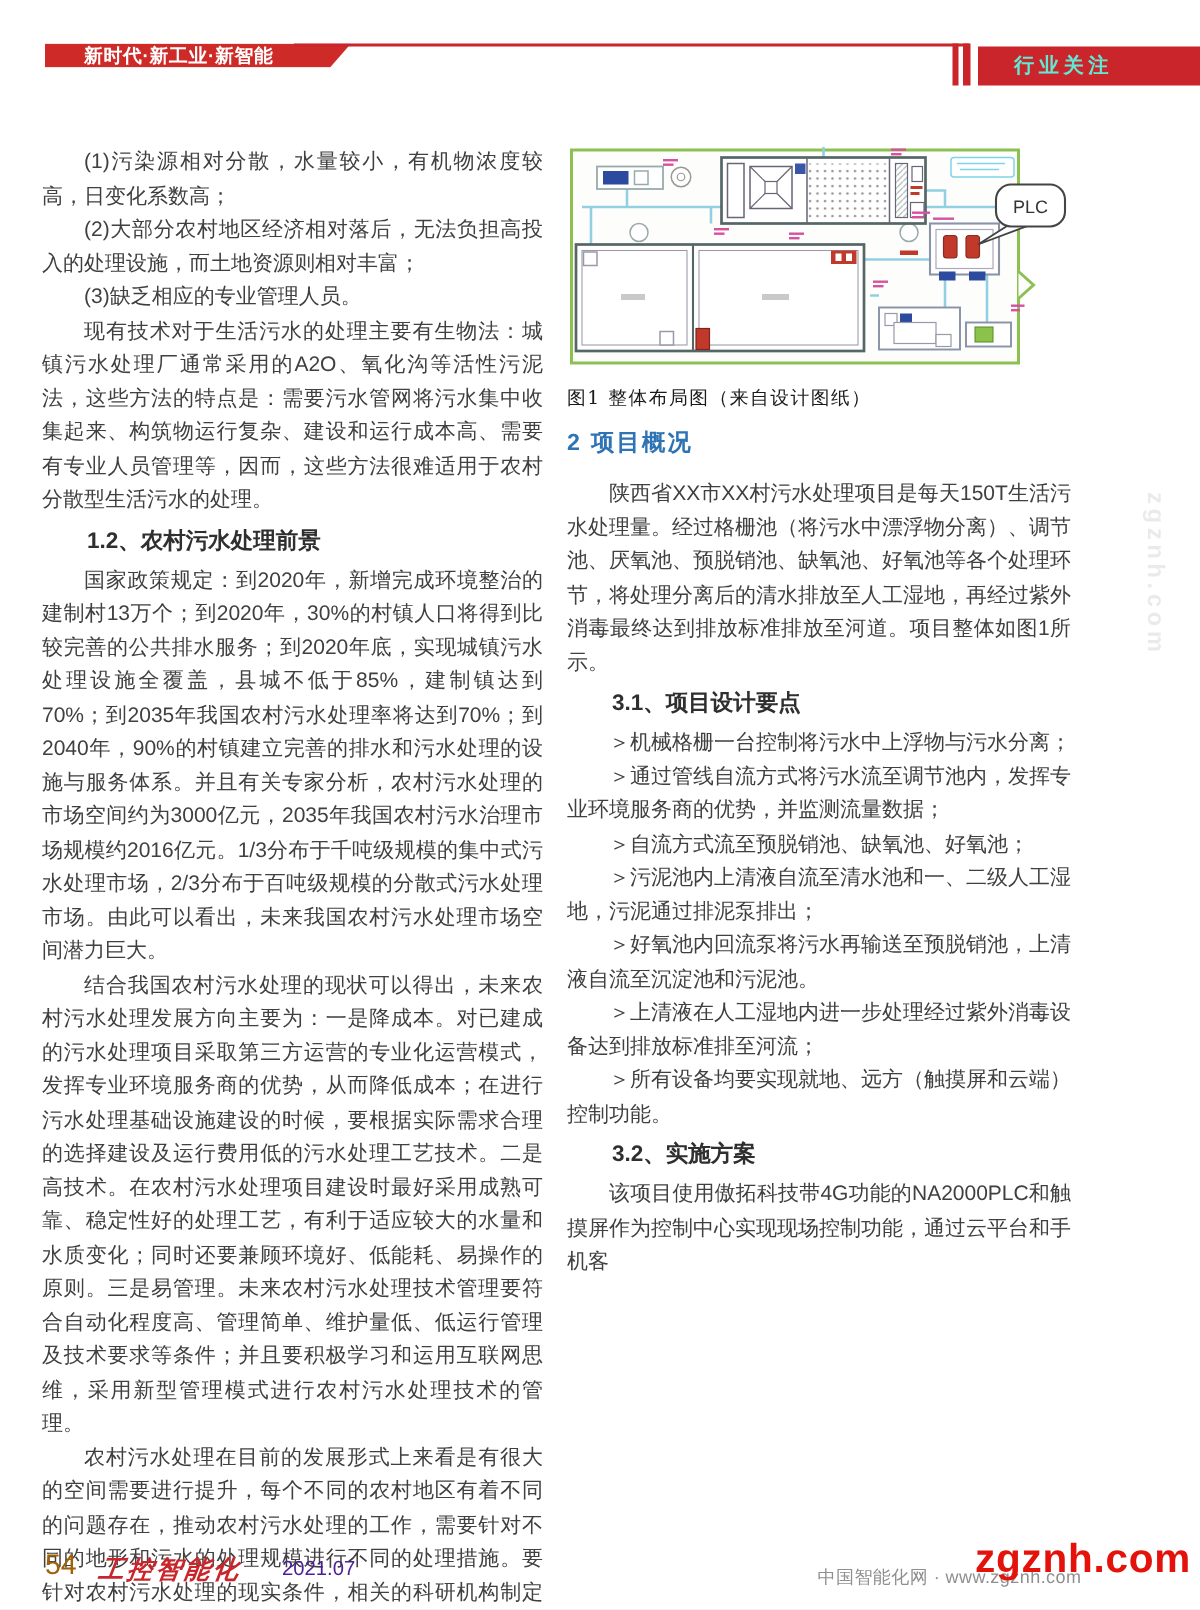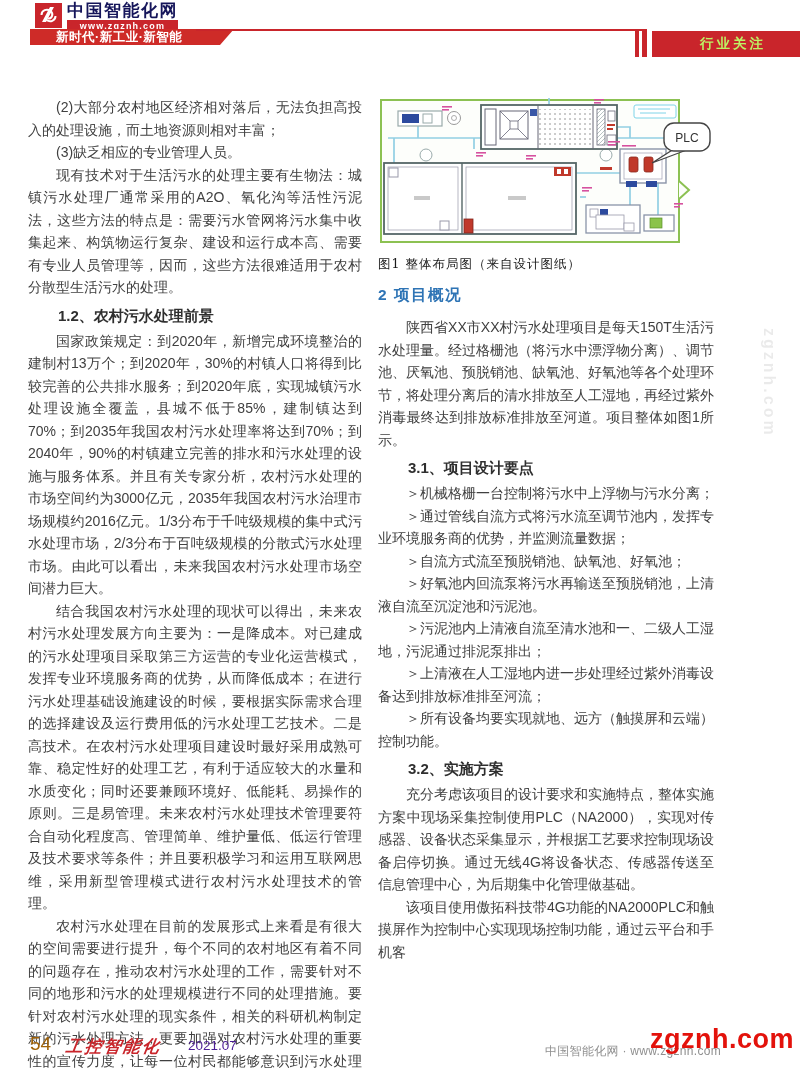--- a/index.html
+++ b/index.html
@@ -13,21 +13,21 @@
   .logo-title{font-size:17px;font-weight:bold;color:#15155A;letter-spacing:1.5px;line-height:16px;}
   .logo-url-bar{margin-top:1px;background:#C9252B;color:#fff;font-size:9px;font-weight:bold;
                 text-align:center;padding:1px 4px;letter-spacing:1.2px;}
   .ribbon{position:absolute;left:30px;top:29px;width:178px;height:16px;background:#CE2B28;
           color:#fff;font-size:12.5px;font-weight:bold;line-height:16px;padding-left:26px;
           clip-path:polygon(0 0,100% 0,calc(100% - 14px) 100%,0 100%);letter-spacing:0.5px;}
   .top-line{position:absolute;left:196px;top:29px;width:450px;height:2px;background:#C9252B;}
   .tag-bar1{position:absolute;left:635px;top:29px;width:4px;height:28px;background:#C9252B;}
   .tag-bar2{position:absolute;left:642px;top:29px;width:5px;height:28px;background:#C9252B;}
   .section-tag{position:absolute;left:652px;top:31px;width:148px;height:26px;background:#C9252B;
-               color:#bef264;font-size:13.5px;font-weight:bold;line-height:26px;padding-left:48px;
+               color:#5eead4;font-size:13.5px;font-weight:bold;line-height:26px;padding-left:24px;
                box-sizing:border-box;letter-spacing:3px;}
 
   
   .col-left{position:absolute;left:28px;top:96px;width:334px;}
   .col-right{position:absolute;left:378px;top:95px;width:336px;}
   p.bp{margin:0;text-indent:2em;text-align:justify;font-size:14px;line-height:22.5px;color:#404040;}
   p.bp.no-indent{text-indent:0;}
   .h-sub{font-size:15px;font-weight:bold;color:#2f2f2f;margin:6px 0 3px;text-indent:2em;
          text-align:left;line-height:22px;}
   .h-blue{font-size:15.5px;font-weight:bold;color:#2E74B5;margin:12px 0 11px;letter-spacing:1.5px;
@@ -48,39 +48,28 @@
   .footer-wm{position:absolute;right:6px;top:1024px;font-size:27px;font-weight:bold;color:#E3120B;
              letter-spacing:0.5px;}
   .side-wm{position:absolute;left:760px;top:328px;writing-mode:vertical-rl;font-size:16px;
            font-weight:bold;color:#000;opacity:0.08;letter-spacing:3px;}
 </style>
 </head>
 <body>
 
 <div class="page">
 
-  <div class="logo">
-    <svg class="logo-icon" viewBox="0 0 27 25">
-      <rect x="0" y="0" width="27" height="25" fill="#C9252B"></rect>
-      <path d="M7 19 L15 4 L19 4 L11 19 Z" fill="#fff"></path>
-      <path d="M6.5 12 C6.5 7 12 5.5 15.5 8 C19 10.5 17 16 13 15.5" fill="none" stroke="#fff" stroke-width="2"></path>
-      <path d="M20.5 13 C20.5 18 15 19.5 11.5 17" fill="none" stroke="#fff" stroke-width="2"></path>
-    </svg>
-    <div class="logo-text">
-      <div class="logo-title">中国智能化网</div>
-      <div class="logo-url-bar">www.zgznh.com</div>
-    </div>
-  </div>
   <div class="ribbon">新时代·新工业·新智能</div>
   <div class="top-line"></div>
   <div class="tag-bar1"></div>
   <div class="tag-bar2"></div>
   <div class="section-tag">行业关注</div>
 
   <div class="col-left">
+    <p class="bp">(1)污染源相对分散，水量较小，有机物浓度较高，日变化系数高；</p>
     <p class="bp">(2)大部分农村地区经济相对落后，无法负担高投入的处理设施，而土地资源则相对丰富；</p>
     <p class="bp">(3)缺乏相应的专业管理人员。</p>
     <p class="bp">现有技术对于生活污水的处理主要有生物法：城镇污水处理厂通常采用的A2O、氧化沟等活性污泥法，这些方法的特点是：需要污水管网将污水集中收集起来、构筑物运行复杂、建设和运行成本高、需要有专业人员管理等，因而，这些方法很难适用于农村分散型生活污水的处理。</p>
     <div class="h-sub">1.2、农村污水处理前景</div>
     <p class="bp">国家政策规定：到2020年，新增完成环境整治的建制村13万个；到2020年，30%的村镇人口将得到比较完善的公共排水服务；到2020年底，实现城镇污水处理设施全覆盖，县城不低于85%，建制镇达到70%；到2035年我国农村污水处理率将达到70%；到2040年，90%的村镇建立完善的排水和污水处理的设施与服务体系。并且有关专家分析，农村污水处理的市场空间约为3000亿元，2035年我国农村污水治理市场规模约2016亿元。1/3分布于千吨级规模的集中式污水处理市场，2/3分布于百吨级规模的分散式污水处理市场。由此可以看出，未来我国农村污水处理市场空间潜力巨大。</p>
     <p class="bp">结合我国农村污水处理的现状可以得出，未来农村污水处理发展方向主要为：一是降成本。对已建成的污水处理项目采取第三方运营的专业化运营模式，发挥专业环境服务商的优势，从而降低成本；在进行污水处理基础设施建设的时候，要根据实际需求合理的选择建设及运行费用低的污水处理工艺技术。二是高技术。在农村污水处理项目建设时最好采用成熟可靠、稳定性好的处理工艺，有利于适应较大的水量和水质变化；同时还要兼顾环境好、低能耗、易操作的原则。三是易管理。未来农村污水处理技术管理要符合自动化程度高、管理简单、维护量低、低运行管理及技术要求等条件；并且要积极学习和运用互联网思维，采用新型管理模式进行农村污水处理技术的管理。</p>
     <p class="bp">农村污水处理在目前的发展形式上来看是有很大的空间需要进行提升，每个不同的农村地区有着不同的问题存在，推动农村污水处理的工作，需要针对不同的地形和污水的处理规模进行不同的处理措施。要针对农村污水处理的现实条件，相关的科研机构制定新的污水处理方法，更要加强对农村污水处理的重要性的宣传力度，让每一位村民都能够意识到污水处理的重要，并能够自觉去维护和推进污水处理。同时国家应该制定一系列相应的政策，保</p>
   </div>
 
   <div class="col-right">
@@ -206,26 +195,25 @@
       </svg>
       <div class="fig-caption">图1 整体布局图（来自设计图纸）</div>
     </div>
 
     <div class="h-blue">2 项目概况</div>
     <p class="bp">陕西省XX市XX村污水处理项目是每天150T生活污水处理量。经过格栅池（将污水中漂浮物分离）、调节池、厌氧池、预脱销池、缺氧池、好氧池等各个处理环节，将处理分离后的清水排放至人工湿地，再经过紫外消毒最终达到排放标准排放至河道。项目整体如图1所示。</p>
     <div class="h-sub">3.1、项目设计要点</div>
     <p class="bp">＞机械格栅一台控制将污水中上浮物与污水分离；</p>
     <p class="bp">＞通过管线自流方式将污水流至调节池内，发挥专业环境服务商的优势，并监测流量数据；</p>
     <p class="bp">＞自流方式流至预脱销池、缺氧池、好氧池；</p>
+    <p class="bp">＞污泥池内上清液自流至清水池和一、二级人工湿地，污泥通过排泥泵排出；</p>
     <p class="bp">＞好氧池内回流泵将污水再输送至预脱销池，上清液自流至沉淀池和污泥池。</p>
-    <p class="bp">＞污泥池内上清液自流至清水池和一、二级人工湿地，污泥通过排泥泵排出；</p>
     <p class="bp">＞上清液在人工湿地内进一步处理经过紫外消毒设备达到排放标准排至河流；</p>
     <p class="bp">＞所有设备均要实现就地、远方（触摸屏和云端）控制功能。</p>
     <div class="h-sub">3.2、实施方案</div>
-    <p class="bp">充分考虑该项目的设计要求和实施特点，整体实施方案中现场采集控制使用PLC（NA2000），实现对传感器、设备状态采集显示，并根据工艺要求控制现场设备启停切换。通过无线4G将设备状态、传感器传送至信息管理中心，为后期集中化管理做基础。</p>
     <p class="bp">该项目使用傲拓科技带4G功能的NA2000PLC和触摸屏作为控制中心实现现场控制功能，通过云平台和手机客</p>
   </div>
 
   <div class="side-wm">zgznh.com</div>
 
   <div class="footer-page">54</div>
   <div class="footer-logo">工控智能化</div>
   <div class="footer-issue">2021.07</div>
   <div class="footer-site">中国智能化网 · www.zgznh.com</div>
   <div class="footer-wm">zgznh.com</div>

